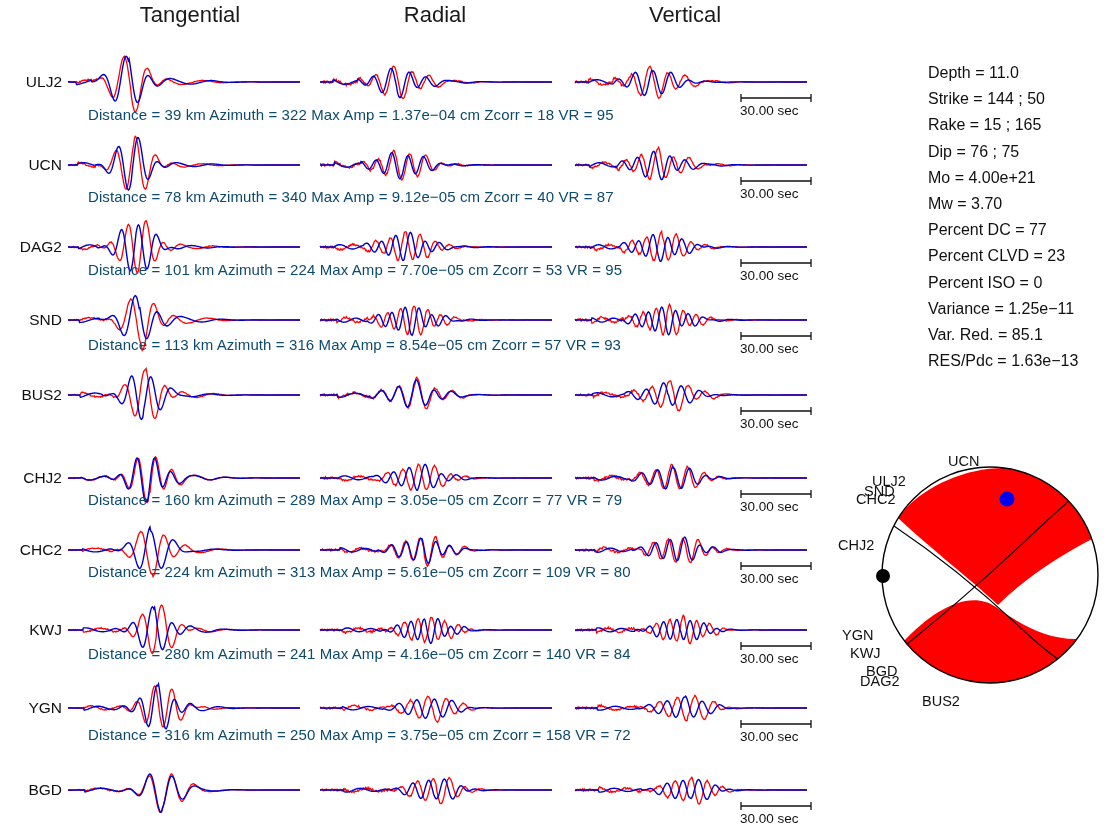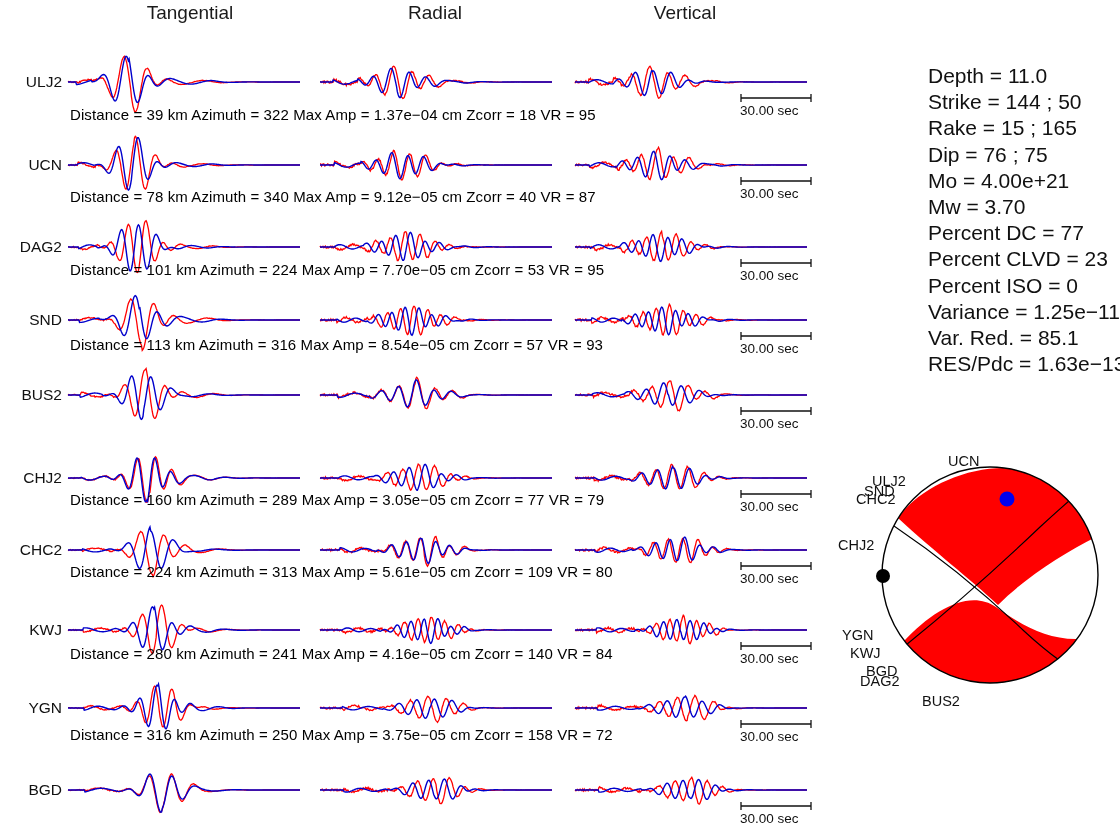--- a/index.html
+++ b/index.html
@@ -8,58 +8,59 @@
     background:#ffffff;
     font-family:"Liberation Sans", sans-serif;
     color:#000000;
     position:relative;
     overflow:hidden;
   }
   #stage{position:absolute;left:0;top:0;width:1120px;height:835px;}
 
   .col-header{
     position:absolute;
-    font-size:19px;
+    font-size:22px;
     color:#1a1a1a;
     white-space:nowrap;
     transform:translateX(-50%);
   }
 
   .station-label{
     position:absolute;
     font-size:15.5px;
     color:#111;
     white-space:nowrap;
     text-align:right;
     transform:translateY(-50%);
   }
 
   .metrics-line{
     position:absolute;
     font-size:15px;
-    color:#000000;
+    color:#0c4a6e;
     white-space:nowrap;
     letter-spacing:0.1px;
+    margin-left:18px;
   }
 
   .trace-svg{position:absolute;overflow:visible;}
 
   .scalebar-wrap{position:absolute;}
   .scalebar-wrap svg{display:block;overflow:visible;}
   .scalebar-text{
     position:absolute;
     font-size:13.5px;
     color:#111;
     white-space:nowrap;
     left:0;top:9px;
   }
 
   .param-line{
     position:absolute;
-    font-size:21px;
+    font-size:16px;
     color:#111;
     white-space:nowrap;
   }
 
   #beachball{position:absolute;left:860px;top:445px;width:260px;height:265px;}
   #beachball svg{display:block;overflow:visible;}
 
   .bb-label{
     position:absolute;
     font-size:14.5px;

